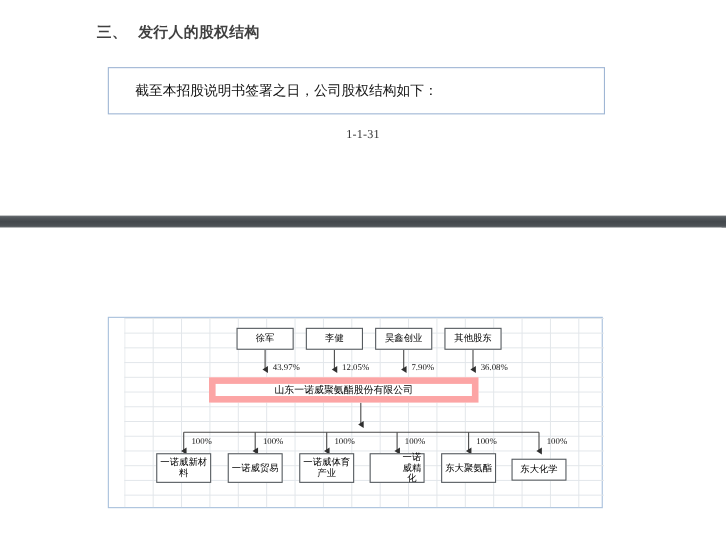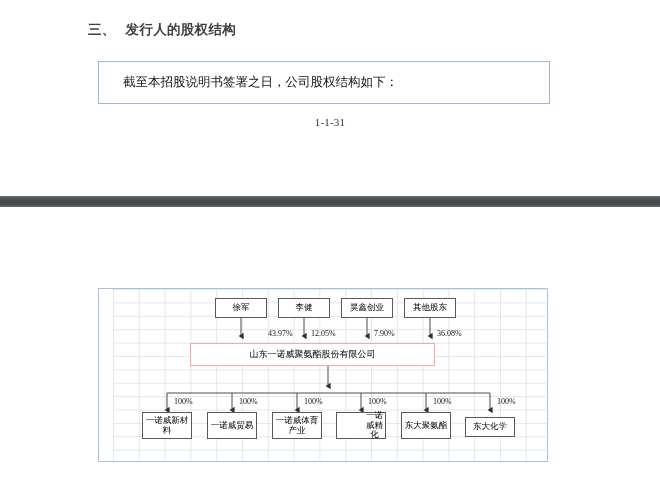--- a/index.html
+++ b/index.html
@@ -139,21 +139,21 @@
     line-height: 1.15;
     color: #000000;
     font-family: "Liberation Serif", "DejaVu Serif", serif;
   }
 
   .node-sh { width: 52px; height: 20px; }   
   .node-sub { width: 50px; height: 27px; }  
 
   .node-company {
     position: absolute;
-    border: 1px solid #fca5a5;
+    border: 6px solid #fca5a5;
     background: #ffffff;
     box-sizing: border-box;
     display: flex;
     align-items: center;
     justify-content: center;
     font-size: 9px;
     color: #000000;
   }
 
   .pct {
@@ -228,21 +228,21 @@
     <div class="node node-sh" style="left:278px; top:91px;">
       <span>李健</span>
     </div>
     <div class="node node-sh" style="left:341px; top:91px;">
       <span>昊鑫创业</span>
     </div>
     <div class="node node-sh" style="left:404px; top:91px;">
       <span>其他股东</span>
     </div>
 
-    <div class="pct" style="left:248px; top:122px;margin-left:20px;">43.97%</div>
+    <div class="pct" style="left:248px; top:122px;">43.97%</div>
     <div class="pct" style="left:311px; top:122px;">12.05%</div>
     <div class="pct" style="left:374px; top:122px;">7.90%</div>
     <div class="pct" style="left:437px; top:122px;">36.08%</div>
 
     <div class="node-company" style="left:190px; top:136px; width:245px; height:23px;">
       <span>山东一诺威聚氨酯股份有限公司</span>
     </div>
 
     <div class="pct" style="left:174px; top:190px;">100%</div>
     <div class="pct" style="left:239px; top:190px;">100%</div>

